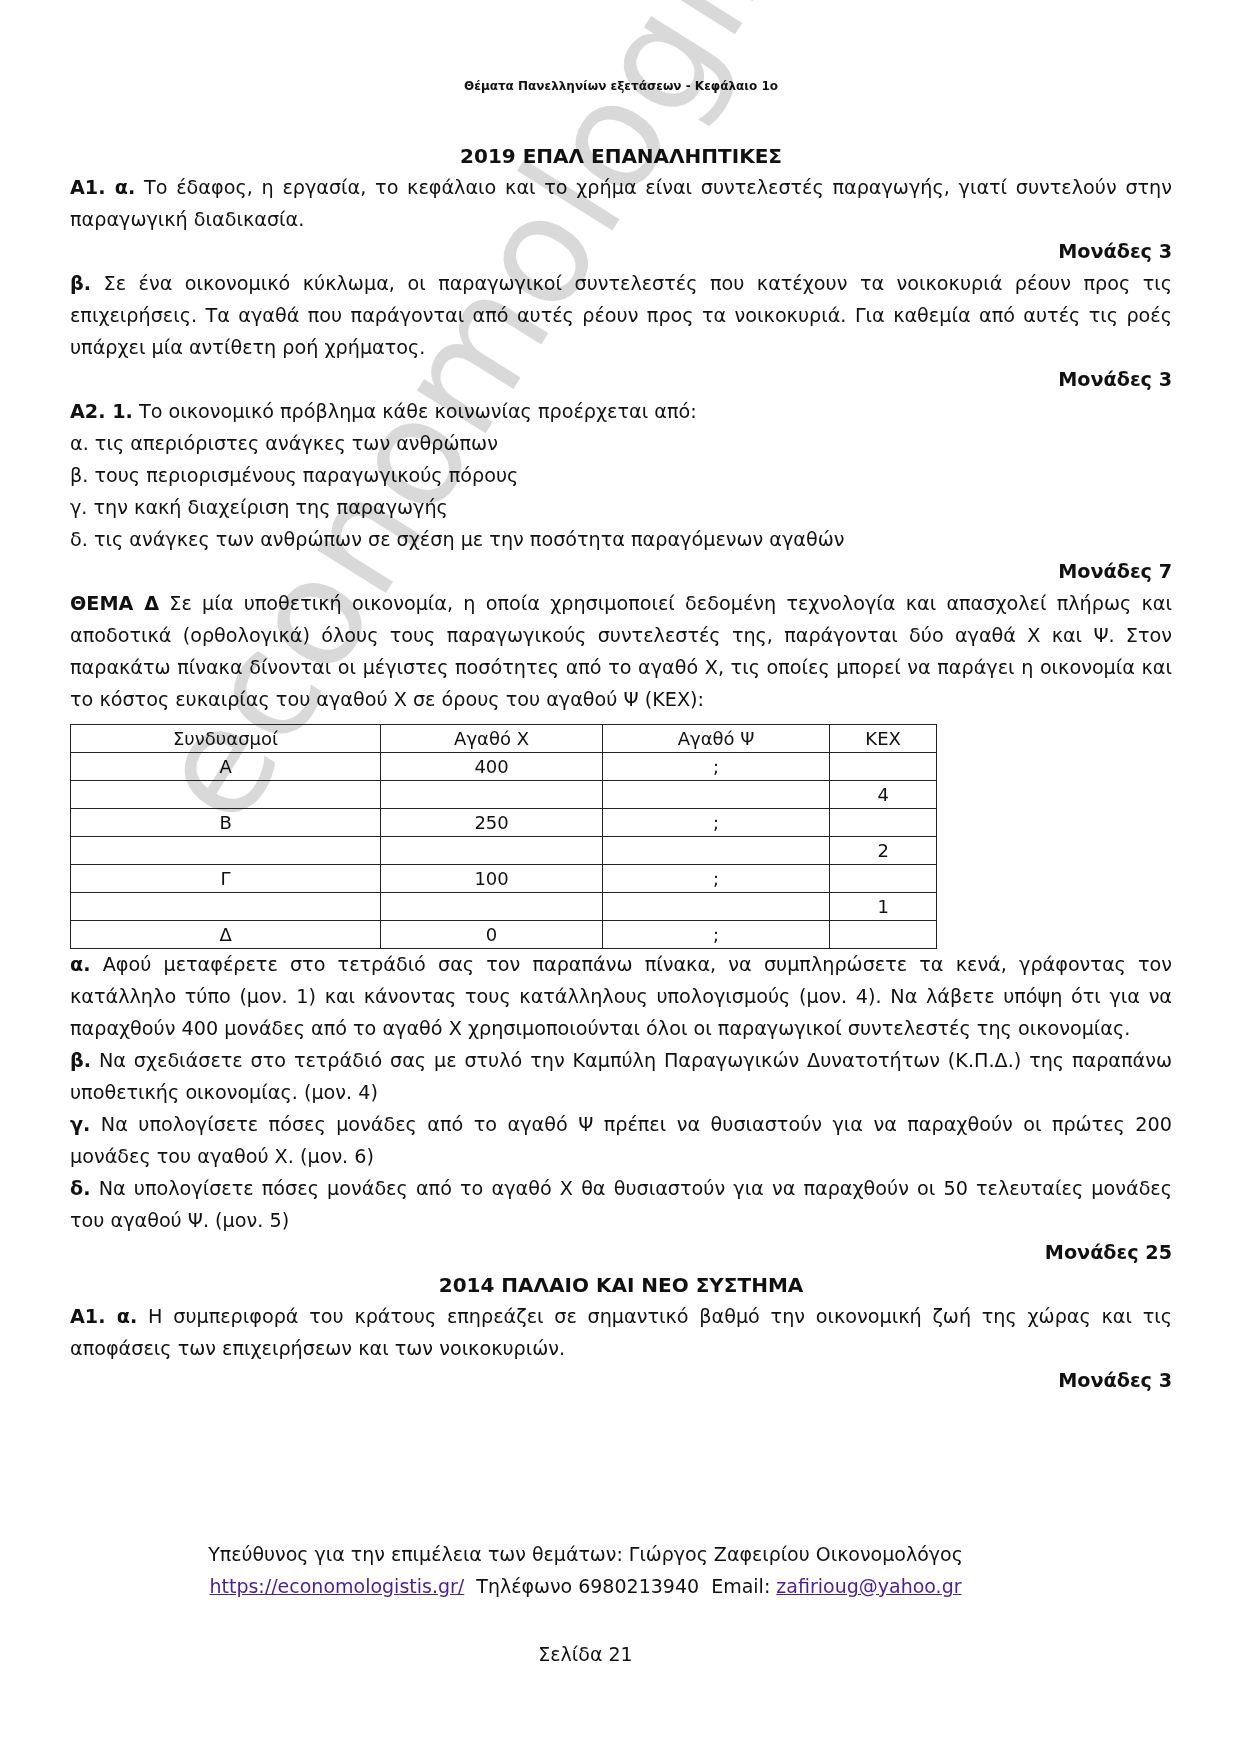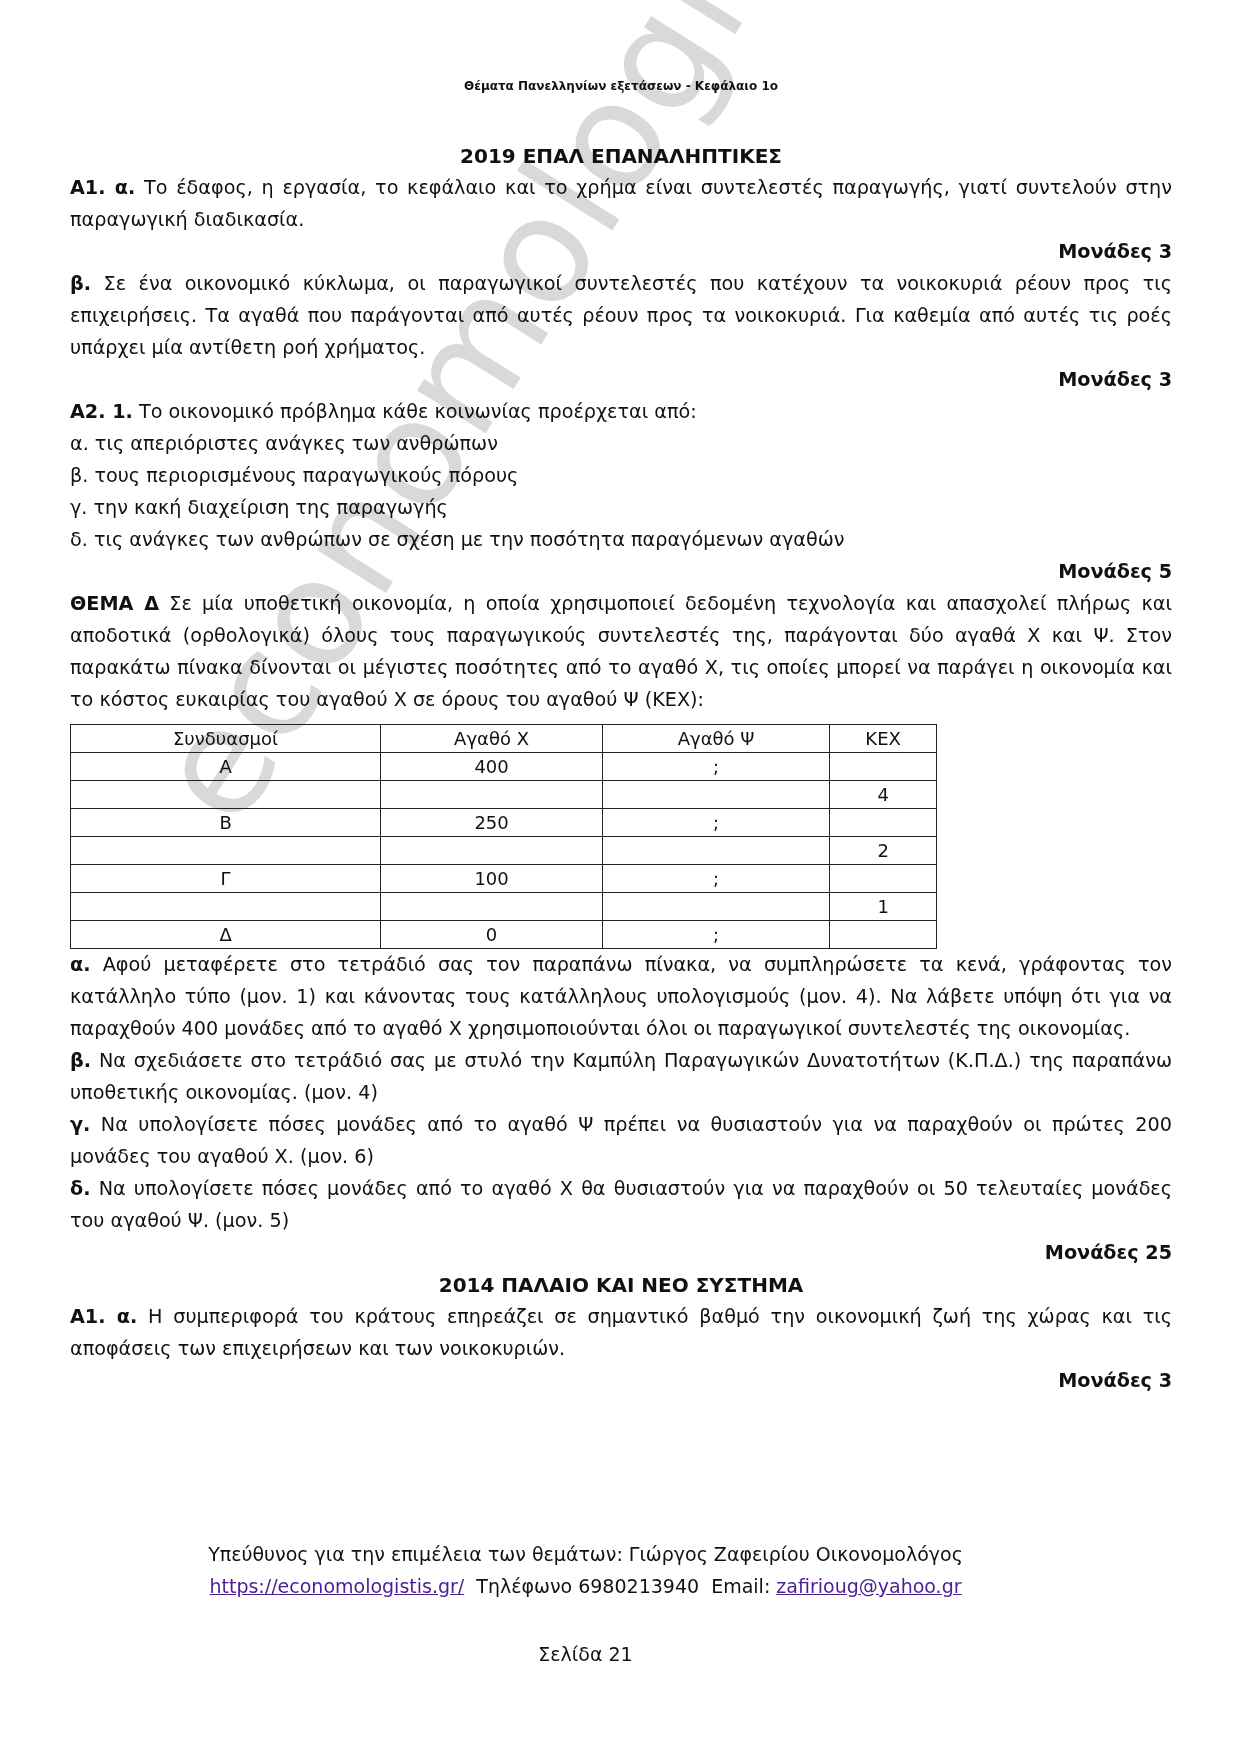--- a/index.html
+++ b/index.html
@@ -53,21 +53,21 @@
     <div class="marks">Μονάδες 3</div>
 
     <p>
       <span class="b">Α2. 1.</span>
       <span>Το οικονομικό πρόβλημα κάθε κοινωνίας προέρχεται από:</span>
     </p>
     <p>α. τις απεριόριστες ανάγκες των ανθρώπων</p>
     <p>β. τους περιορισμένους παραγωγικούς πόρους</p>
     <p>γ. την κακή διαχείριση της παραγωγής</p>
     <p>δ. τις ανάγκες των ανθρώπων σε σχέση με την ποσότητα παραγόμενων αγαθών</p>
-    <div class="marks">Μονάδες 5</div>
+    <div class="marks">Μονάδες 7</div>
 
     <p>
       <span class="b">ΘΕΜΑ Δ</span>
       <span>Σε μία υποθετική οικονομία, η οποία χρησιμοποιεί δεδομένη τεχνολογία και απασχολεί πλήρως και αποδοτικά (ορθολογικά) όλους τους παραγωγικούς συντελεστές της, παράγονται δύο αγαθά Χ και Ψ. Στον παρακάτω πίνακα δίνονται οι μέγιστες ποσότητες από το αγαθό Χ, τις οποίες μπορεί να παράγει η οικονομία και το κόστος ευκαιρίας του αγαθού Χ σε όρους του αγαθού Ψ (ΚΕΧ):</span>
     </p>
 
     <table class="data">
       <tbody>
           <tr>
         <th>Συνδυασμοί</th>

